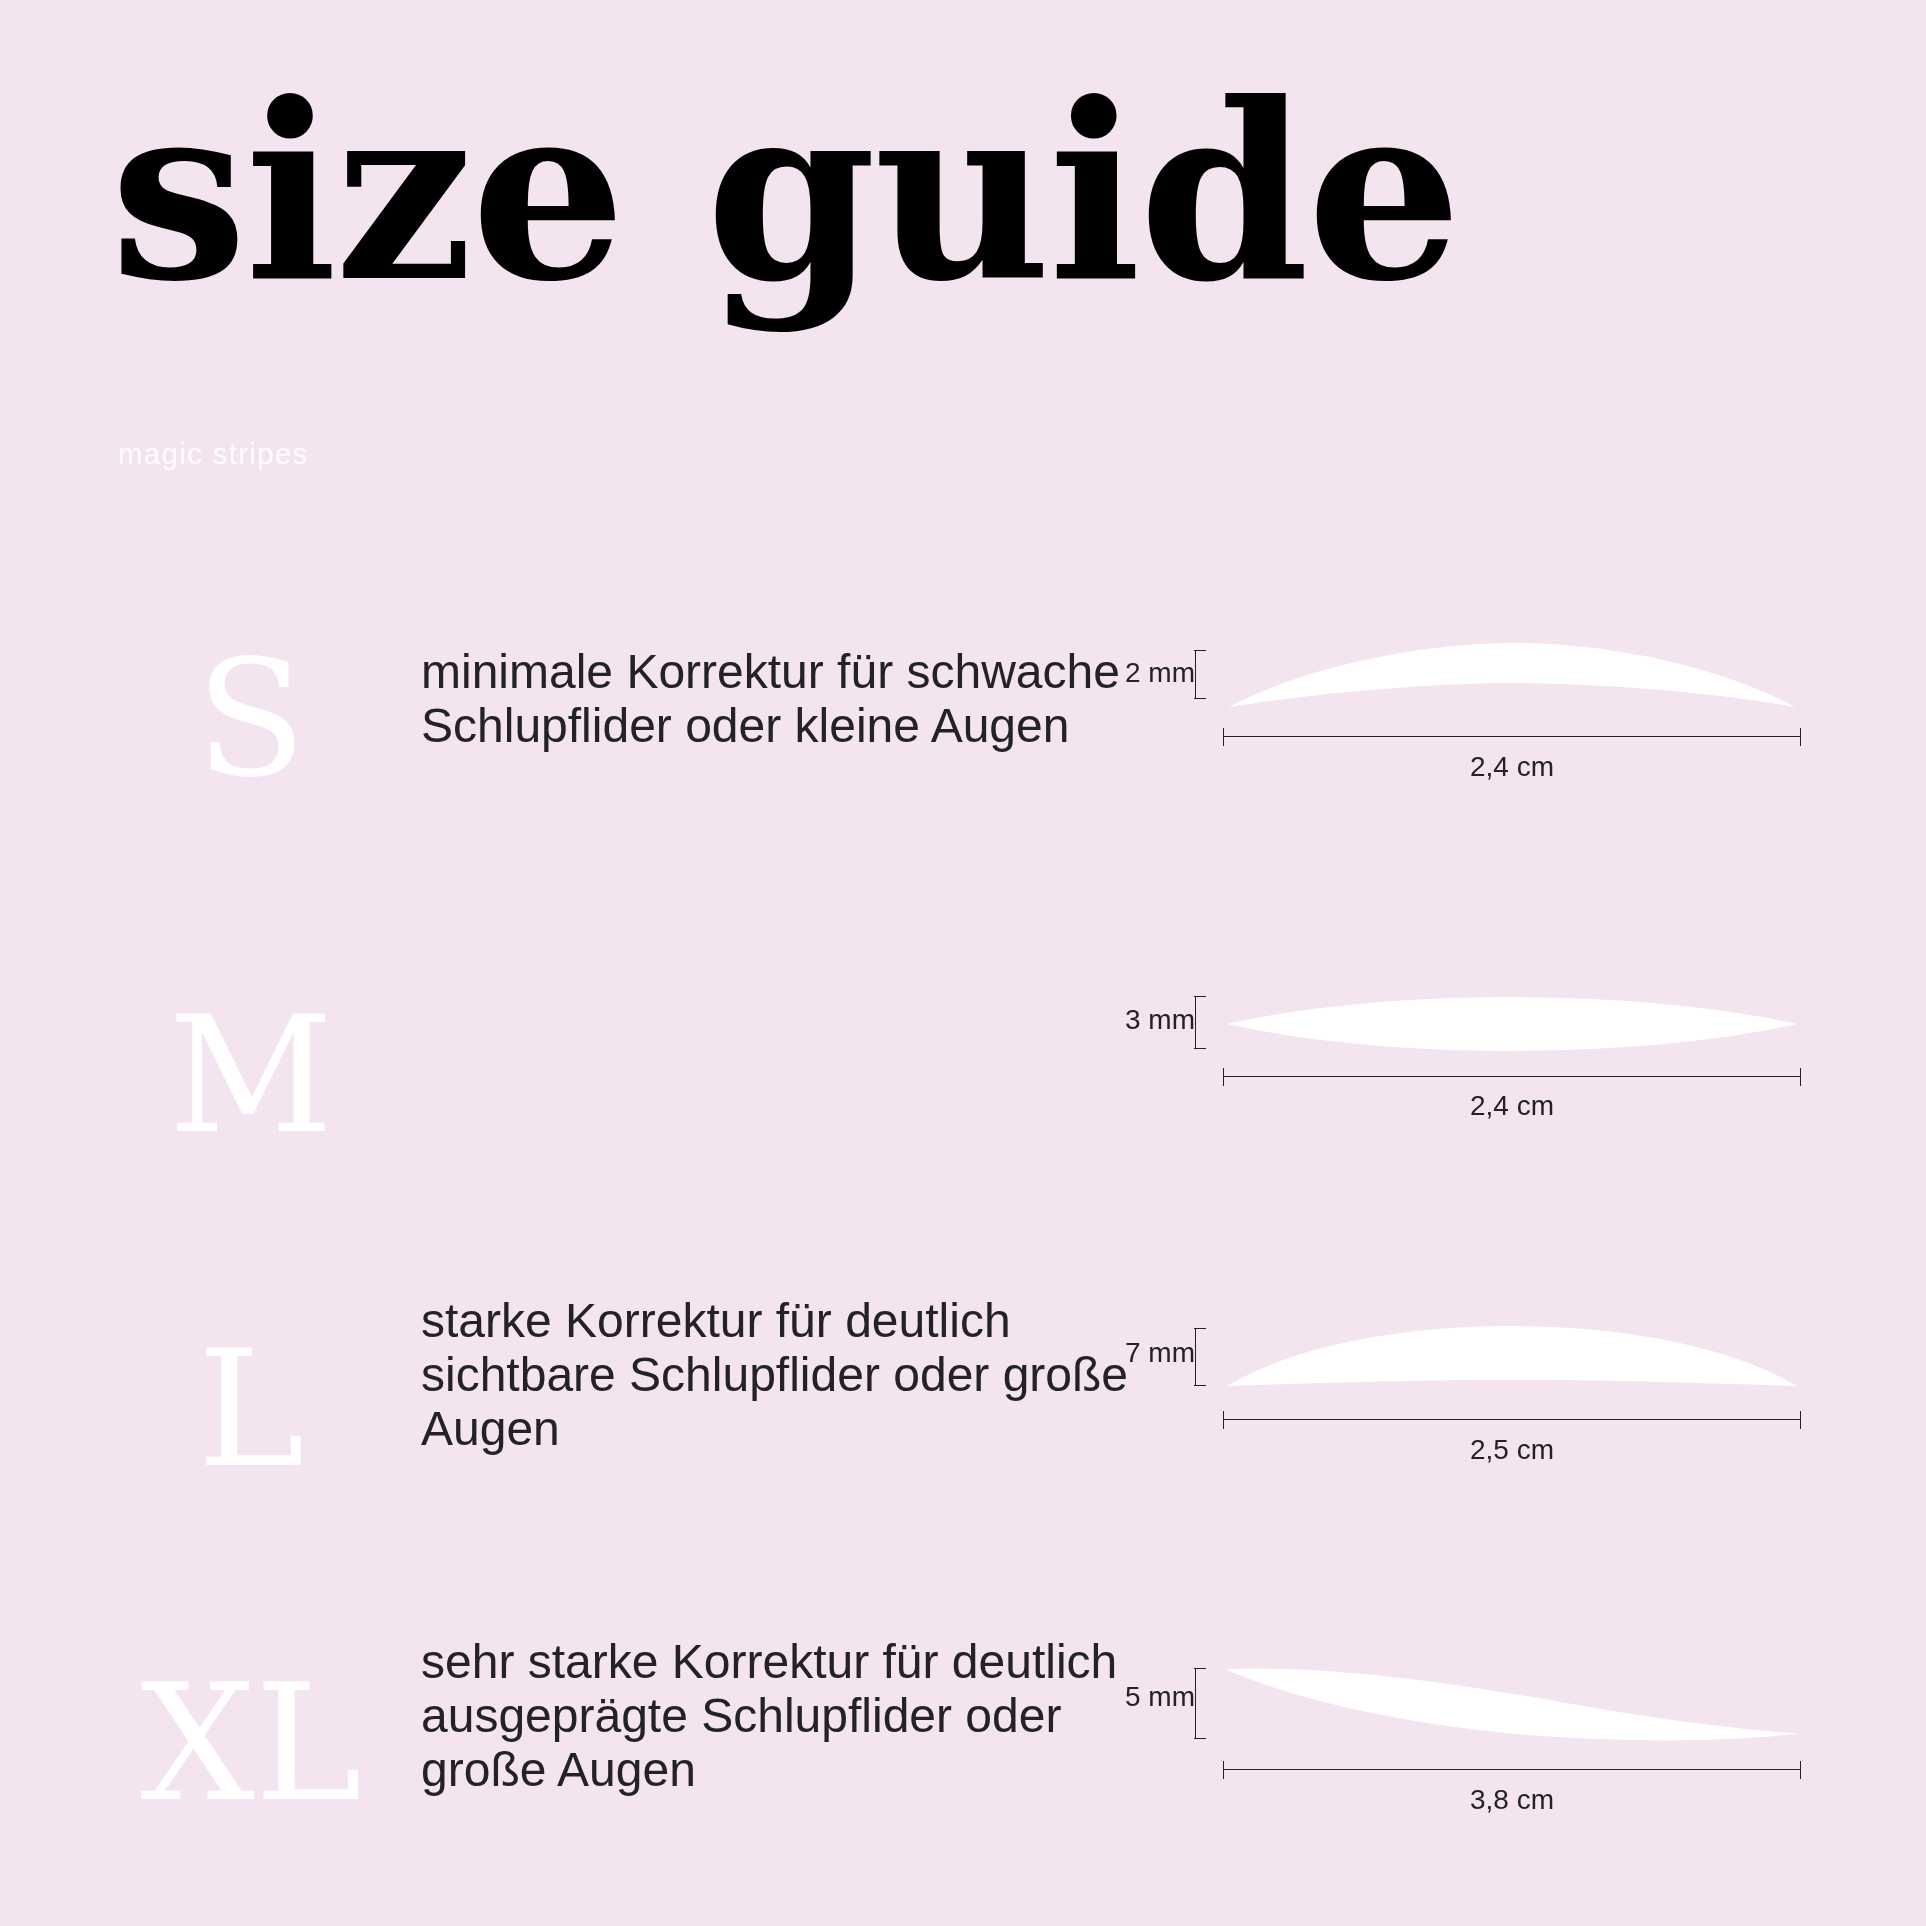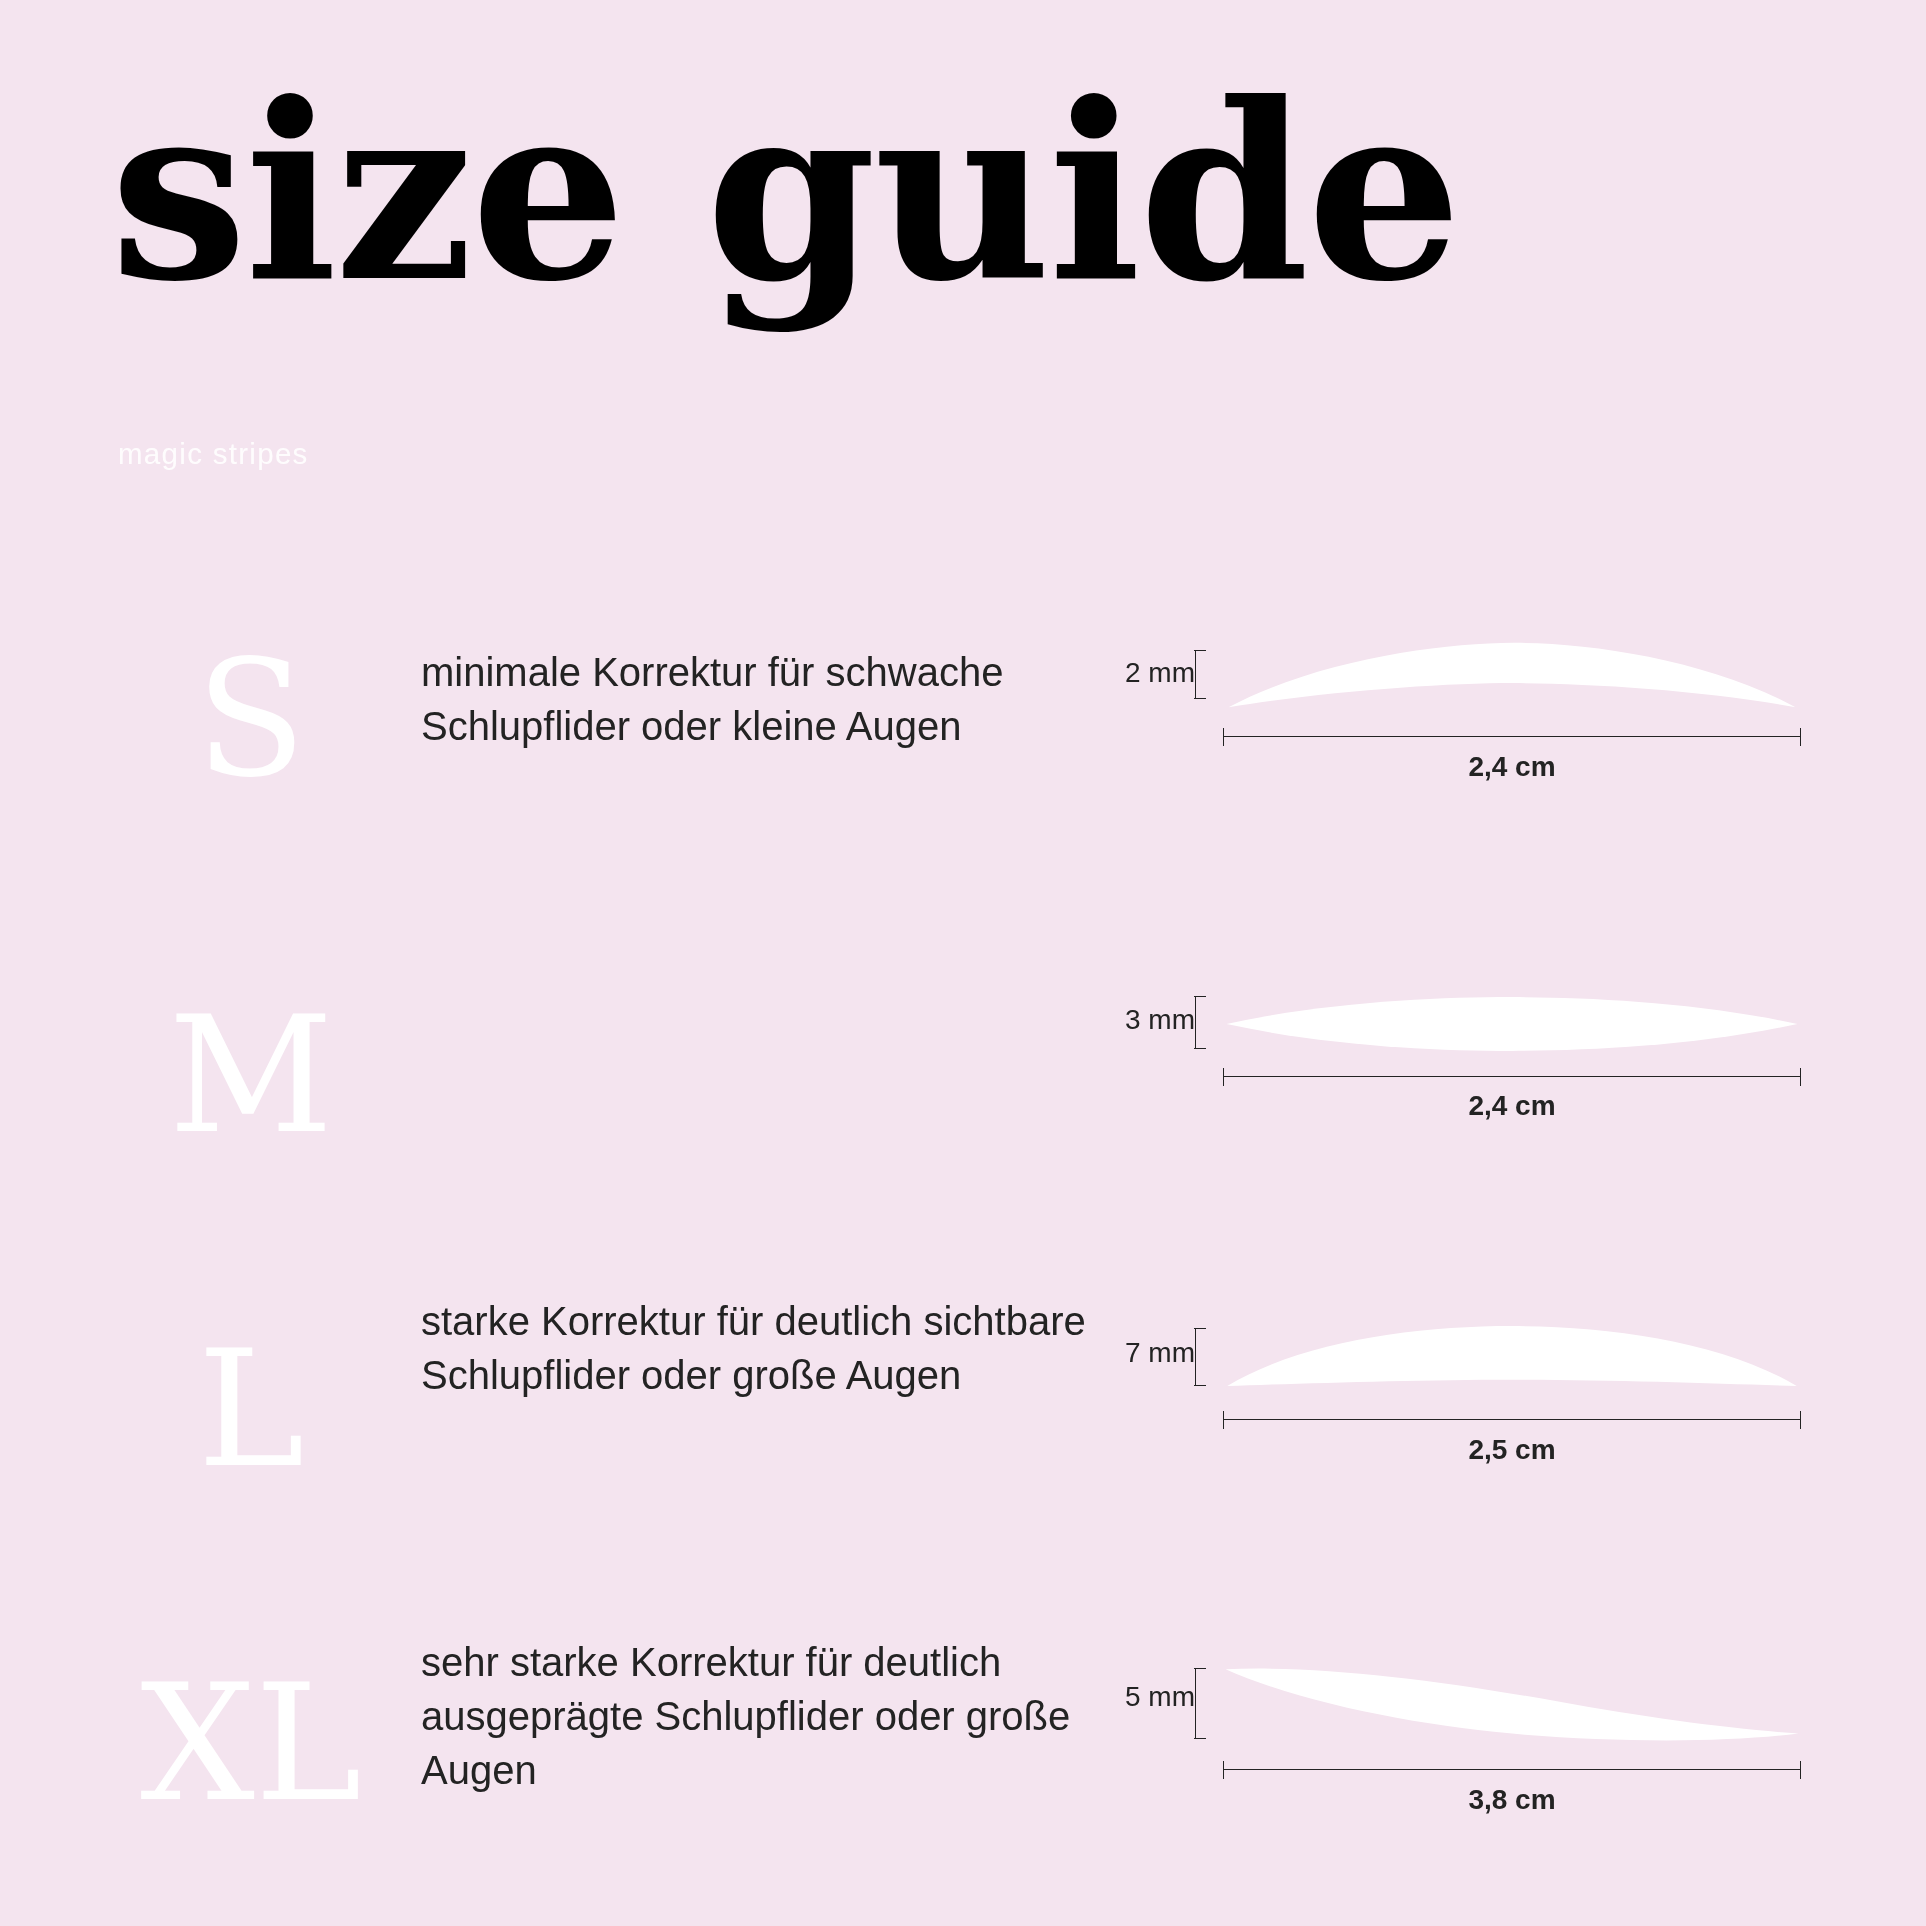--- a/index.html
+++ b/index.html
@@ -74,21 +74,21 @@
   #row-0 .size-letter { top: 13px; }
   #row-1 .size-letter { top: 61px; }
   #row-2 .size-letter { top: 61px; }
   #row-3 .size-letter { top: 61px; }
 
   .desc {
     position: absolute;
     left: 421px;
     top: 19px;
     width: 758px;
-    font-size: 40px;
+    font-size: 48px;
     line-height: 54px;
     color: #232323;
   }
   #row-1 .desc { top: 19px; }
   #row-2 .desc { top: 26px; }
   #row-3 .desc { top: 26px; margin-top: 7px; }
 
   
   .diagram {
     position: absolute;
@@ -145,21 +145,20 @@
   .width-rule::before { left: 0; }
   .width-rule::after { right: 0; }
 
   .width-label {
     position: absolute;
     left: 67px;
     width: 578px;
     text-align: center;
     font-size: 28px;
     color: #232323;
-    font-weight: bold;
   }
 </style>
 </head>
 <body>
 
 <div class="header">
   <div class="title">size guide</div>
   <div class="subtitle">magic stripes</div>
 </div>
 

